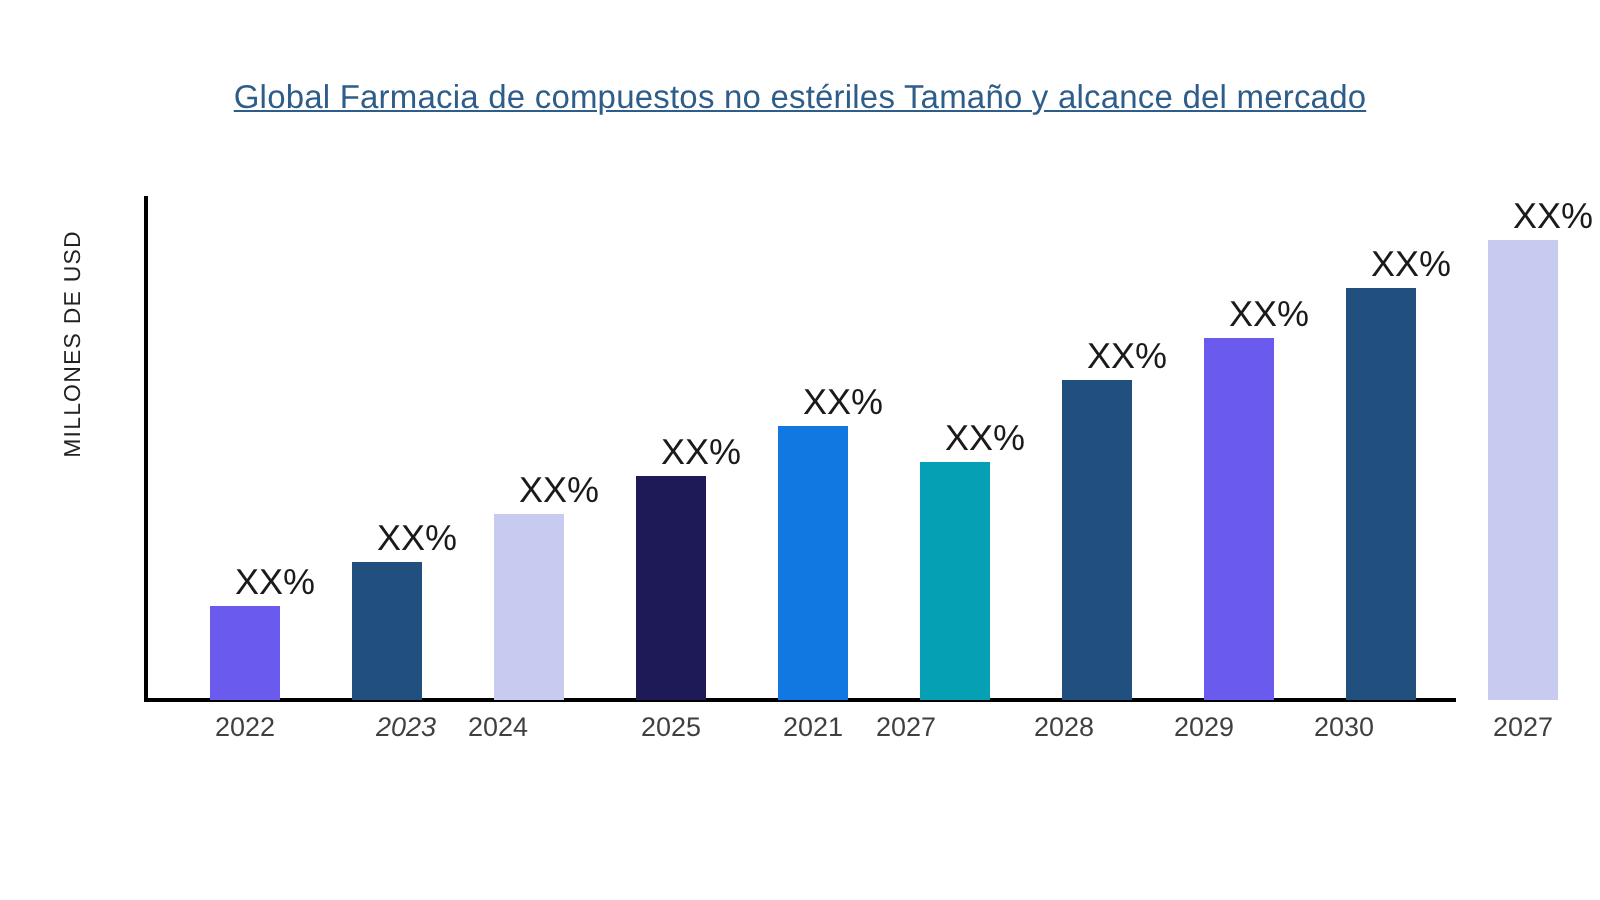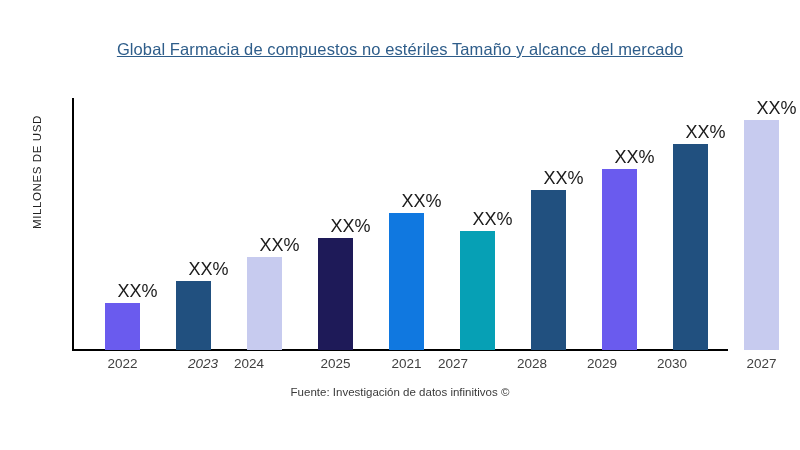--- a/index.html
+++ b/index.html
@@ -154,15 +154,14 @@
       <div class="tick-label" style="left: 567px;">2029</div>
       <div class="bar" style="left: 673px; top: 144px; bottom: auto; height: 206px; width: 35px; background: rgb(33, 80, 127);"></div>
       <div class="bar-label" style="left: 655.5px; top: 122px;">XX%</div>
       <div class="tick-label" style="left: 637px;">2030</div>
       <div class="bar" style="left: 744px; top: 120px; bottom: auto; height: 230px; width: 35px; background: rgb(199, 203, 239);"></div>
       <div class="bar-label" style="left: 726.5px; top: 98px;">XX%</div>
       <div class="tick-label" style="left: 726.5px;">2027</div>
     </div>
 
 
-  <div id="source-note">Fuente: Investigación de datos infinitivos ©</div>
 
 </div>
 
 </body></html>

